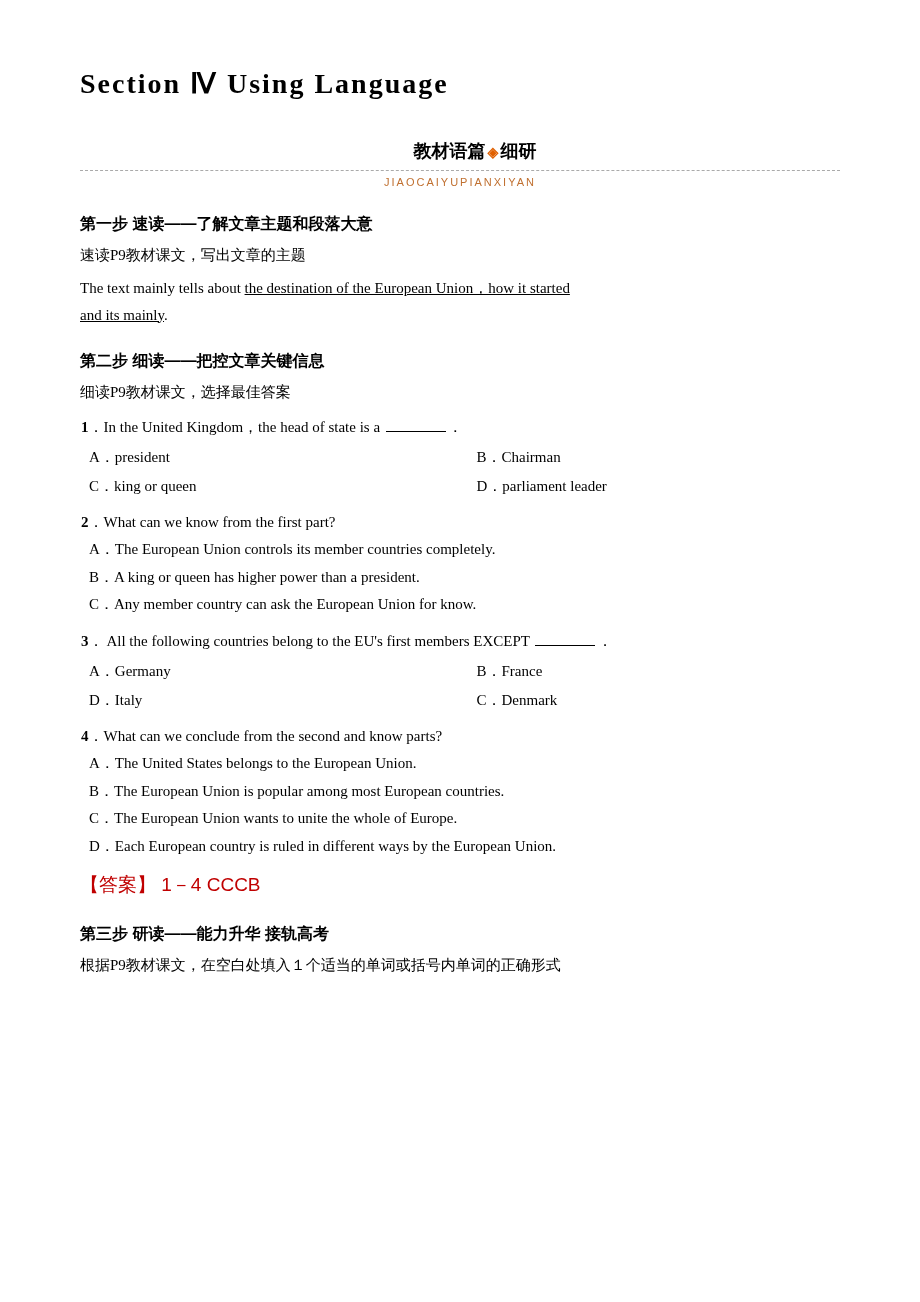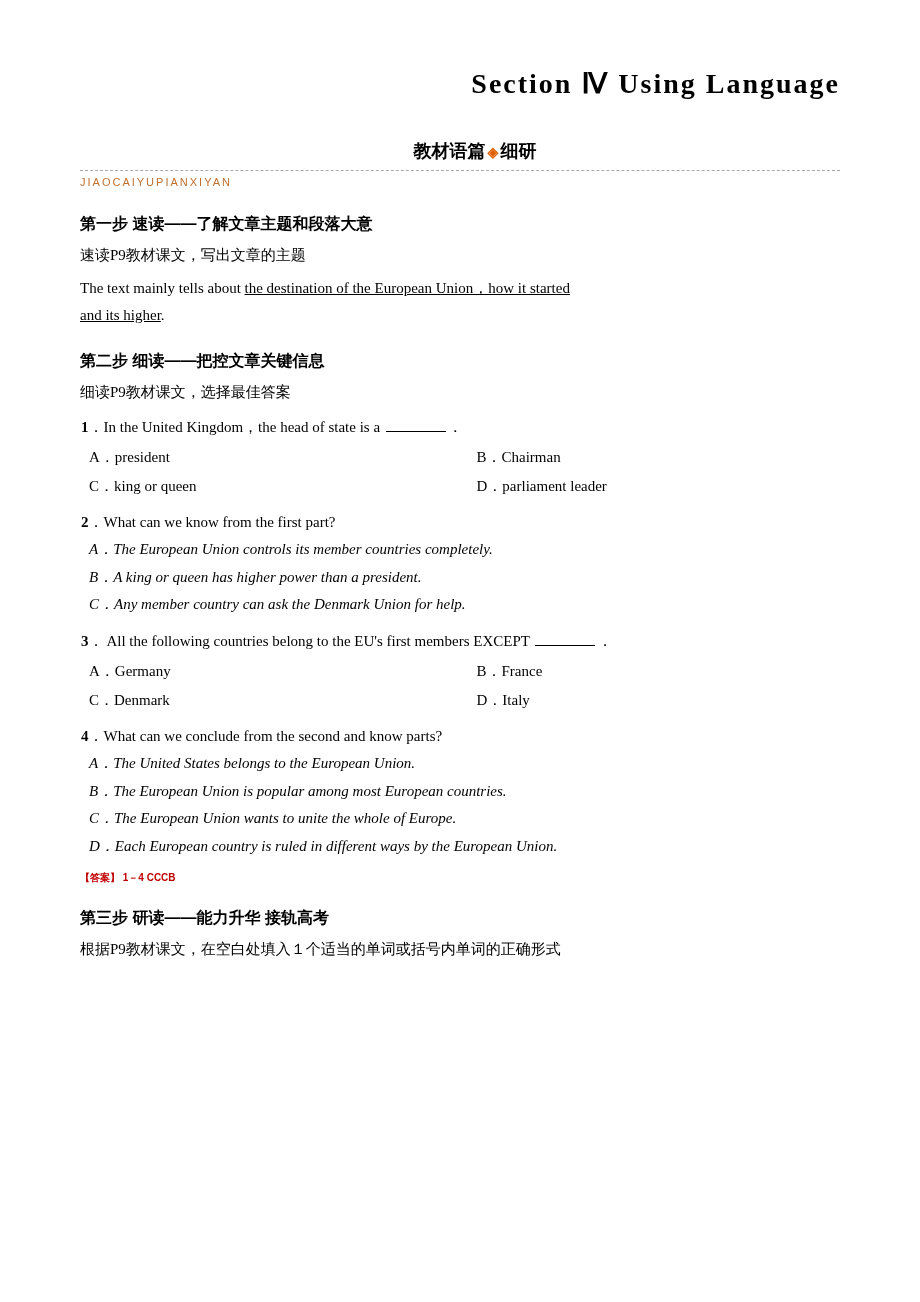--- a/index.html
+++ b/index.html
@@ -11,21 +11,21 @@
       font-family: "SimSun", "宋体", serif;
       background: #fff;
       color: #000;
       width: 920px;
       min-height: 1302px;
       padding: 60px 80px 60px 80px;
       font-size: 15px;
       line-height: 1.7;
     }
     .main-title {
-      text-align: right;
+      text-align: left;
       font-size: 28px;
       font-weight: bold;
       font-family: "Times New Roman", serif;
       margin-bottom: 28px;
       letter-spacing: 2px;
     }
     .main-title .roman {
       font-family: "Times New Roman", serif;
     }
     .section-header {
@@ -44,20 +44,21 @@
       color: #e06000;
       font-size: 14px;
       margin: 0 2px;
     }
     .dashed-line {
       border: none;
       border-top: 1px dashed #aaa;
       margin: 4px 0 2px 0;
     }
     .sub-label {
+      text-align: center;
       font-size: 11px;
       color: #c07030;
       letter-spacing: 2px;
       margin-bottom: 4px;
       font-family: Arial, sans-serif;
     }
     .step-title {
       font-size: 16px;
       font-weight: bold;
       font-family: "SimHei", "黑体", sans-serif;
@@ -98,26 +99,25 @@
     .option {
       font-size: 15px;
       font-family: "Times New Roman", serif;
       width: 50%;
       padding-left: 8px;
     }
     .option-single {
       font-size: 15px;
       font-family: "Times New Roman", serif;
       margin: 2px 0 2px 8px;
-      font-style: italic;
     }
     .answer-block {
       color: #c00000;
-      font-size: 10px;
-      font-weight: bold;
+      font-size: 19px;
+      font-weight: normal;
       font-family: "SimHei", sans-serif;
       margin: 10px 0 6px 0;
     }
     .answer-bracket {
       color: #c00000;
     }
     .q3-text {
       font-size: 15px;
       font-family: "Times New Roman", serif;
       text-align: justify;
@@ -142,21 +142,21 @@
     <span>教材语篇</span><span class="orange-diamond">◈</span><span>细研</span>
   </span>
 </div>
 <hr class="dashed-line">
 <div class="sub-label">JIAOCAIYUPIANXIYAN</div>
 
 <div class="step-title">第一步   速读——了解文章主题和段落大意</div>
 <div class="step-subtitle">速读P9教材课文，写出文章的主题</div>
 <div class="text-content">
   <span>The text mainly tells about </span><span class="underline">the destination of the European Union，how it started</span><br>
-  <span class="underline">and its higher</span><span>.</span>
+  <span class="underline">and its mainly</span><span>.</span>
 </div>
 
 <div class="step-title">第二步   细读——把控文章关键信息</div>
 <div class="step-subtitle">细读P9教材课文，选择最佳答案</div>
 
 <div class="question-block">
   <span class="question-num">1</span><span class="question-text">．In the United Kingdom，the head of state is a <span class="blank"></span>．</span>
   <div class="options-row">
     <div class="option">A．president</div>
     <div class="option">B．Chairman</div>
@@ -164,34 +164,34 @@
   <div class="options-row">
     <div class="option">C．king or queen</div>
     <div class="option">D．parliament leader</div>
   </div>
 </div>
 
 <div class="question-block">
   <span class="question-num">2</span><span class="question-text">．What can we know from the first part?</span>
   <div class="option-single">A．The European Union controls its member countries completely.</div>
   <div class="option-single">B．A king or queen has higher power than a president.</div>
-  <div class="option-single">C．Any member country can ask the Denmark Union for help.</div>
+  <div class="option-single">C．Any member country can ask the European Union for know.</div>
 </div>
 
 <div class="question-block">
   <div class="q3-text">
     <span class="question-num">3</span>．  All  the  following  countries  belong  to  the  EU's  first  members EXCEPT  <span class="blank"></span>．
   </div>
   <div class="options-row">
     <div class="option">A．Germany</div>
     <div class="option">B．France</div>
   </div>
   <div class="options-row">
+    <div class="option">D．Italy</div>
     <div class="option">C．Denmark</div>
-    <div class="option">D．Italy</div>
   </div>
 </div>
 
 <div class="question-block">
   <span class="question-num">4</span><span class="question-text">．What can we conclude from the second and know parts?</span>
   <div class="option-single">A．The United States belongs to the European Union.</div>
   <div class="option-single">B．The European Union is popular among most European countries.</div>
   <div class="option-single">C．The European Union wants to unite the whole of Europe.</div>
   <div class="option-single">D．Each European country is ruled in different ways by the European Union.</div>
 </div>

